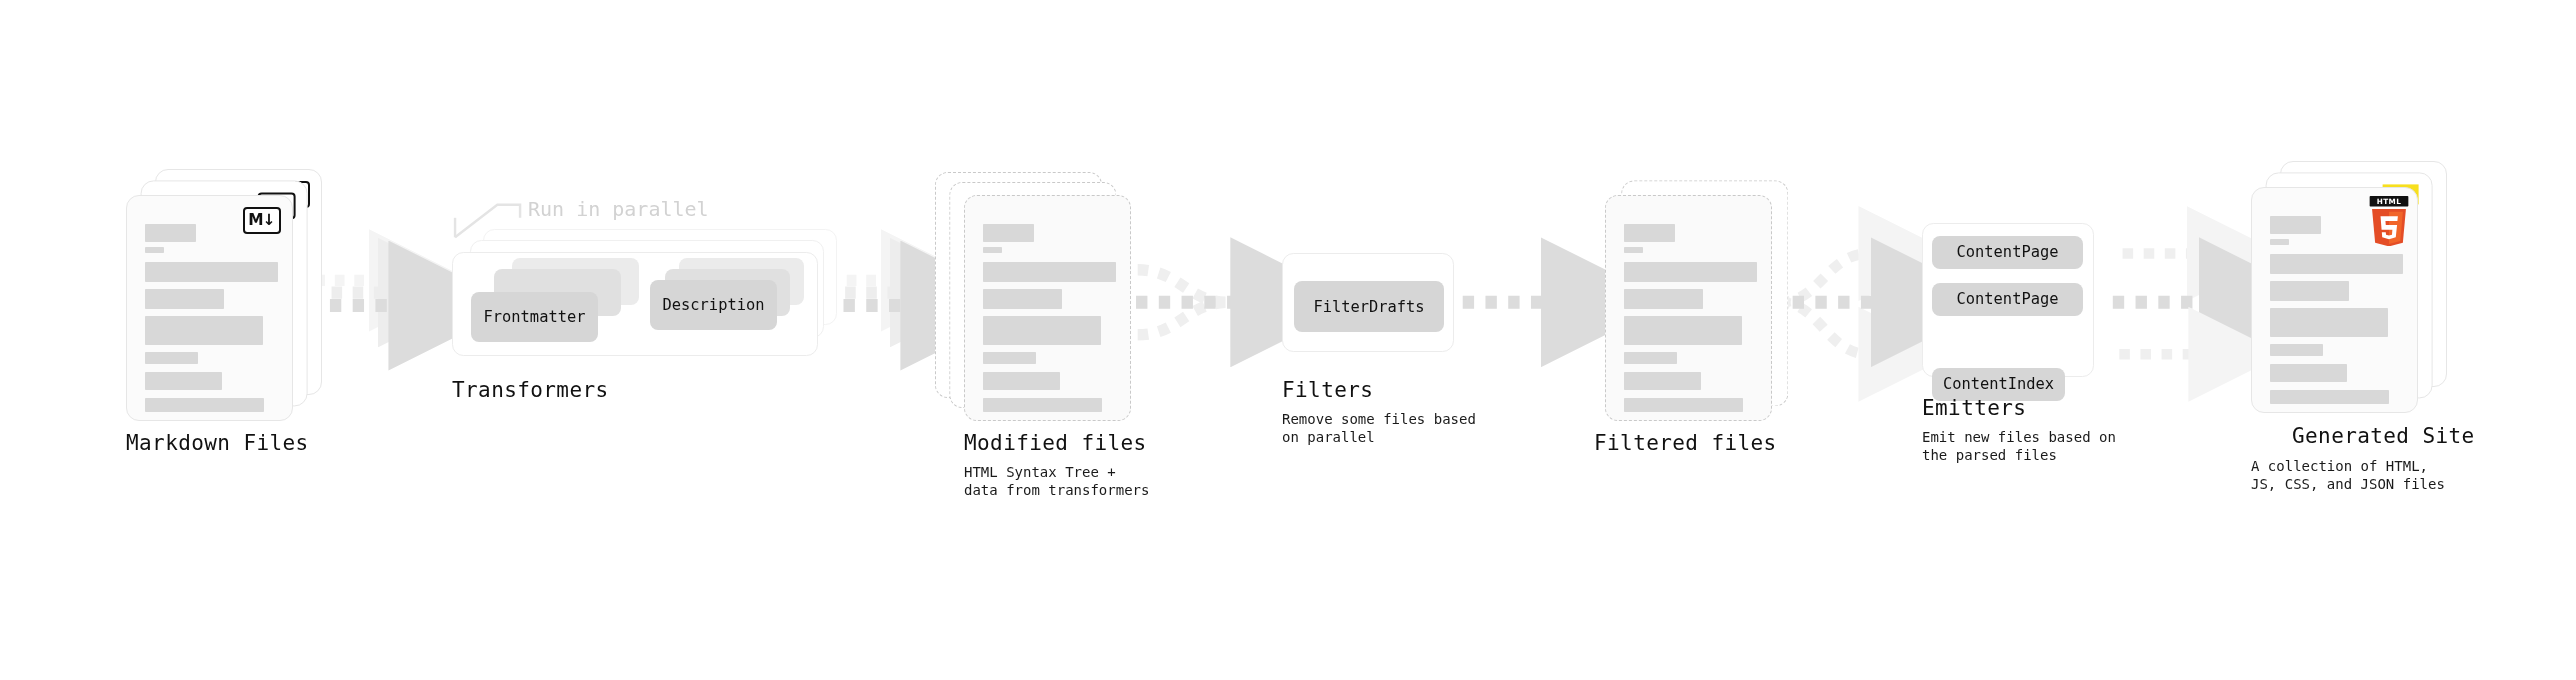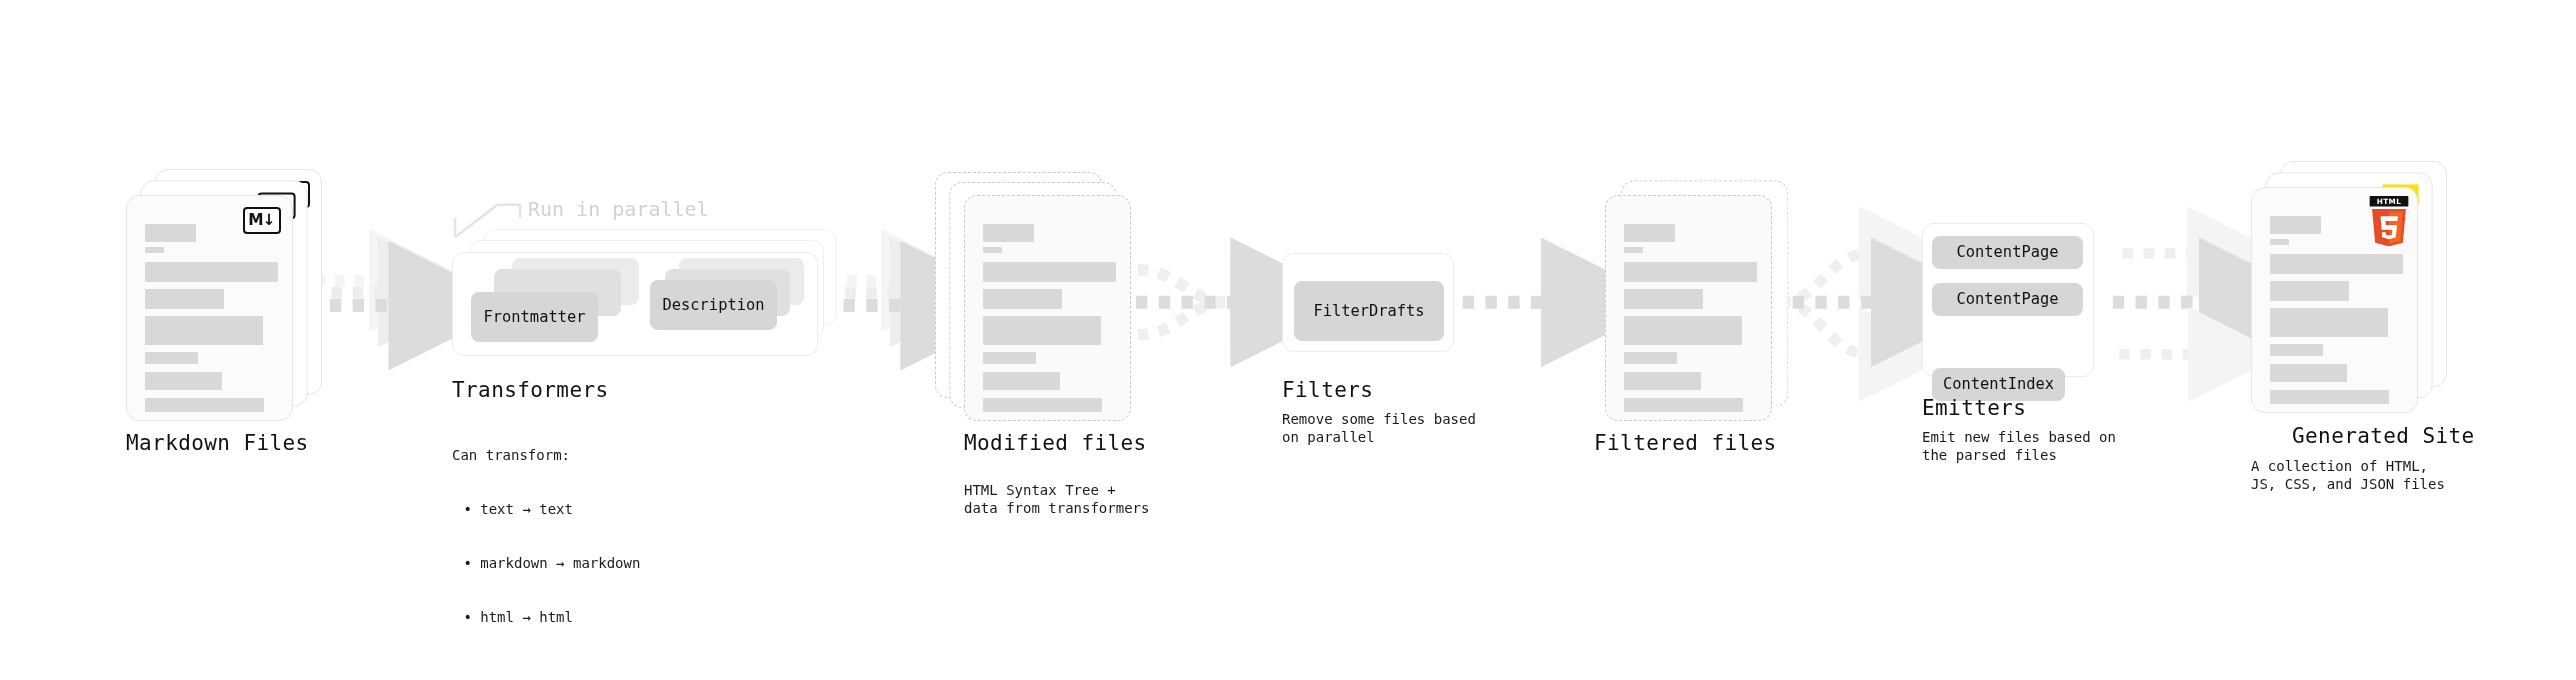--- a/index.html
+++ b/index.html
@@ -182,49 +182,43 @@
 
   <div class="chip g1" style="left:512px;top:258px;width:127px;height:47px;"></div>
   <div class="chip g2" style="left:494px;top:269px;width:127px;height:47px;"></div>
   <div class="chip" style="left:471px;top:292px;width:127px;height:50px;">Frontmatter</div>
 
   <div class="chip g1" style="left:679px;top:258px;width:125px;height:47px;"></div>
   <div class="chip g2" style="left:665px;top:269px;width:125px;height:47px;"></div>
   <div class="chip" style="left:650px;top:280px;width:127px;height:50px;">Description</div>
 
   <div class="title" style="left:452px;top:378px;">Transformers</div>
-  <div class="subtitle" style="left:452px;top:410px;">
-    <div>Can transform:</div>
-    <div style="padding-left:11.4px;">• <span>text → text</span></div>
-    <div style="padding-left:11.4px;">• <span>markdown → markdown</span></div>
-    <div style="padding-left:11.4px;">• <span>html → html</span></div>
-  </div>
 
   <div class="doc-stack" style="left:964px;top:195px;">
     <div class="doc dashed ghost1" style="transform:translate(-29px,-23px);"></div>
     <div class="doc dashed ghost2" style="transform:translate(-14.6px,-13px);"></div>
     <div class="doc dashed front">
       <div class="doc-body">
         <div class="bar" style="width:51px;height:18px;"></div>
         <div class="bar" style="width:18.7px;height:6.5px;margin-bottom:9px;"></div>
         <div class="bar" style="width:133px;height:19.5px;margin-bottom:7.3px;"></div>
         <div class="bar" style="width:79px;height:19.5px;margin-bottom:7.3px;"></div>
         <div class="bar" style="width:118px;height:29px;margin-bottom:7.3px;"></div>
         <div class="bar" style="width:53px;height:12.2px;margin-bottom:7.3px;"></div>
         <div class="bar" style="width:77px;height:18.7px;margin-bottom:7.3px;"></div>
         <div class="bar" style="width:119px;height:14px;"></div>
       </div>
     </div>
   </div>
   <div class="title" style="left:964px;top:431px;">Modified files</div>
-  <div class="subtitle" style="left:964px;top:481px;">HTML Syntax Tree +
+  <div class="subtitle" style="left:964px;top:463px;">HTML Syntax Tree +
 data from transformers</div>
 
   <div class="groupbox" style="left:1282px;top:253px;width:172px;height:99px;"></div>
-  <div class="chip" style="left:1294px;top:281px;width:150px;height:60px;">FilterDrafts</div>
+  <div class="chip" style="left:1294px;top:281px;width:150px;height:51px;">FilterDrafts</div>
   <div class="title" style="left:1282px;top:378px;">Filters</div>
   <div class="subtitle" style="left:1282px;top:410px;">Remove some files based
 on parallel</div>
 
   <div class="doc-stack" style="left:1605px;top:195px;">
     <div class="doc dashed ghost2" style="transform:translate(16.3px,-14.6px);"></div>
     <div class="doc dashed front">
       <div class="doc-body">
         <div class="bar" style="width:51px;height:18px;"></div>
         <div class="bar" style="width:18.7px;height:6.5px;margin-bottom:9px;"></div>

